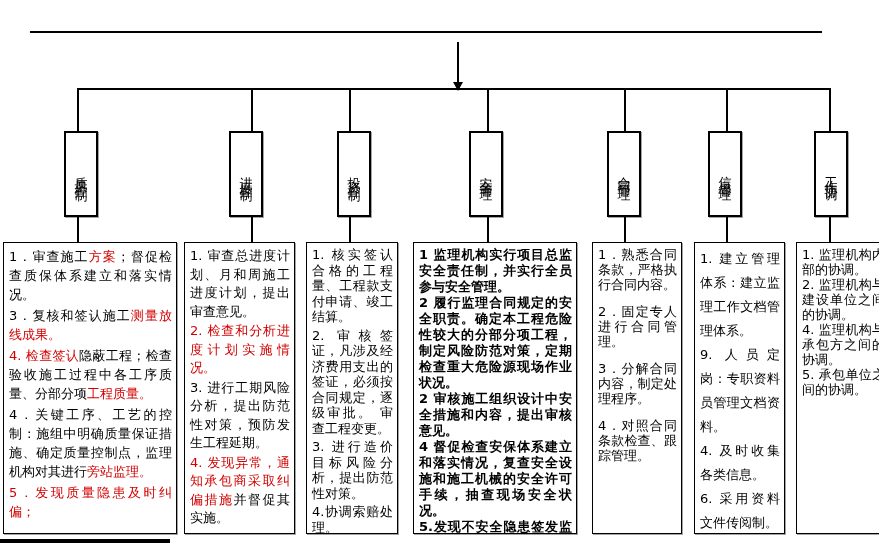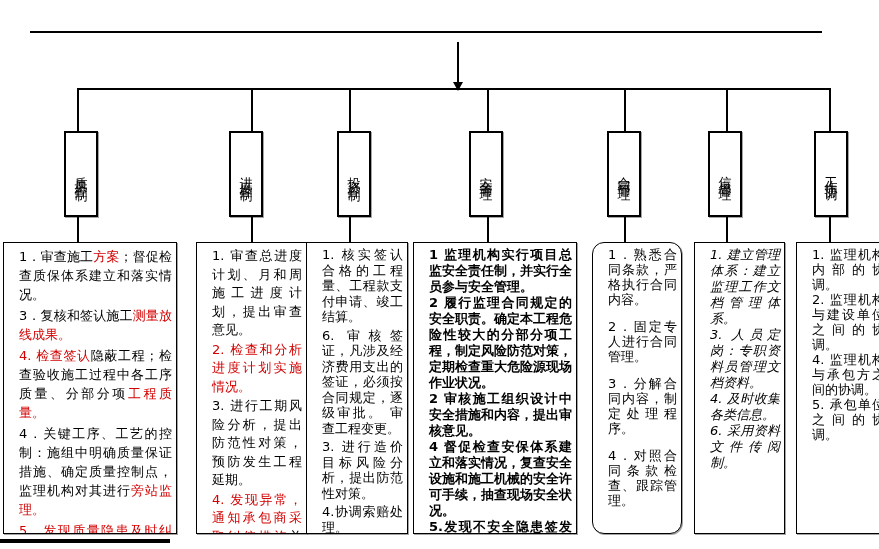--- a/index.html
+++ b/index.html
@@ -31,36 +31,36 @@
     position:absolute;top:131px;width:34px;height:86px;box-sizing:border-box;
     border:2px solid #000;background:#fff;display:flex;align-items:center;justify-content:center;
     box-shadow:1px 1px 0 rgba(90,90,90,0.55);
   }
   .label-text{
     writing-mode:vertical-rl;text-orientation:upright;
     font-size:13px;letter-spacing:4px;line-height:1;white-space:nowrap;
   }
   .detail-box{
     position:absolute;top:242px;height:292px;box-sizing:border-box;
-    border:1.5px solid #000;background:#fff;padding:4px 4px 0 15px;
+    border:1.5px solid #000;background:#fff;padding:4px 4px 0 5px;
     box-shadow:1px 1px 0 rgba(90,90,90,0.55);overflow:hidden;
   }
   .detail-box p{
     margin:0;text-align:justify;text-align-last:left;word-break:break-all;
     font-size:13px;
   }
   .red{color:#d20000;}
 
   
   .c0 p{line-height:19px;margin-bottom:2px;}
   .c1 p{line-height:18.5px;margin-bottom:1px;}
   .c2 p{line-height:15.5px;margin-bottom:3px;}
   .c3 p{line-height:16px;margin-bottom:0;font-weight:bold;}
   .c4 p{line-height:15px;margin-bottom:12px;}
-  .c5 p{line-height:16px;margin-bottom:0;font-style:italic;}
+  .c5 p{line-height:24px;margin-bottom:0;}
   .c6 p{line-height:15px;margin-bottom:0;}
 </style>
 </head>
 <body>
 
 <div id="stage">
   <div id="top-rule" class="hline"></div>
   <div id="arrow-shaft" class="vline"></div>
   <div id="arrow-head"></div>
   <div id="connector" class="hline"></div>
@@ -80,37 +80,37 @@
           <p><span class="red">5．发现质量隐患及时纠偏；</span></p>
         </div>
   </div>
 
   <div class="column c1">
     <div class="vline stub-top" style="left: 251px;"></div>
     <div class="label-box" style="left: 229px;">
       <span class="label-text">进度控制</span>
     </div>
     <div class="vline stub-bottom" style="left: 251px;"></div>
-    <div class="detail-box" style="left: 196px; width: 111px;">
+    <div class="detail-box" style="left: 184px; width: 111px;">
           <p><span>1. 审查总进度计划、月和周施工进度计划，提出审查意见。</span></p>
           <p><span class="red">2. 检查和分析进度计划实施情况。</span></p>
           <p><span>3. 进行工期风险分析，提出防范性对策，预防发生工程延期。</span></p>
           <p><span class="red">4. 发现异常，通知承包商采取纠偏措施</span><span>并督促其实施。</span></p>
         </div>
   </div>
 
   <div class="column c2">
     <div class="vline stub-top" style="left: 349px;"></div>
     <div class="label-box" style="left: 337px;">
       <span class="label-text">投资控制</span>
     </div>
     <div class="vline stub-bottom" style="left: 349px;"></div>
-    <div class="detail-box" style="left: 306px; width: 102px;">
+    <div class="detail-box" style="left: 306px; width: 92px;">
           <p><span>1. 核实签认合格的工程量、工程款支付申请、竣工结算。</span></p>
-          <p><span>6. 审核签证，凡涉及经济费用支出的签证，必须按合同规定，逐级审批。 审查工程变更。</span></p>
+          <p><span>2. 审核签证，凡涉及经济费用支出的签证，必须按合同规定，逐级审批。 审查工程变更。</span></p>
           <p><span>3. 进行造价目标风险分析，提出防范性对策。</span></p>
           <p><span>4.协调索赔处理。</span></p>
         </div>
   </div>
 
   <div class="column c3">
     <div class="vline stub-top" style="left: 487px;"></div>
     <div class="label-box" style="left: 469px;">
       <span class="label-text">安全管理</span>
     </div>
@@ -123,37 +123,37 @@
           <p><span>5.发现不安全隐患签发监理工程师通知单，严重时签发工程暂停令。</span></p>
         </div>
   </div>
 
   <div class="column c4">
     <div class="vline stub-top" style="left: 624px;"></div>
     <div class="label-box" style="left: 607px;">
       <span class="label-text">合同管理</span>
     </div>
     <div class="vline stub-bottom" style="left: 624px;"></div>
-    <div class="detail-box" style="left: 592px; width: 90px; border-radius: 12px;">
+    <div class="detail-box" style="left: 592px; width: 90px;">
           <p><span>1．熟悉合同条款，严格执行合同内容。</span></p>
           <p><span>2．固定专人进行合同管理。</span></p>
           <p><span>3．分解合同内容，制定处理程序。</span></p>
           <p><span>4．对照合同条款检查、跟踪管理。</span></p>
         </div>
   </div>
 
   <div class="column c5">
     <div class="vline stub-top" style="left: 726px;"></div>
     <div class="label-box" style="left: 708px;">
       <span class="label-text">信息管理</span>
     </div>
     <div class="vline stub-bottom" style="left: 726px;"></div>
     <div class="detail-box" style="left: 694px; width: 91px;">
           <p><span>1. 建立管理体系：建立监理工作文档管理体系。</span></p>
-          <p><span>3. 人员定岗：专职资料员管理文档资料。</span></p>
+          <p><span>9. 人员定岗：专职资料员管理文档资料。</span></p>
           <p><span>4. 及时收集各类信息。</span></p>
           <p><span>6. 采用资料文件传阅制。</span></p>
         </div>
   </div>
 
   <div class="column c6">
     <div class="vline stub-top" style="left: 829px;"></div>
     <div class="label-box" style="left: 814px;">
       <span class="label-text">工作协调</span>
     </div>

